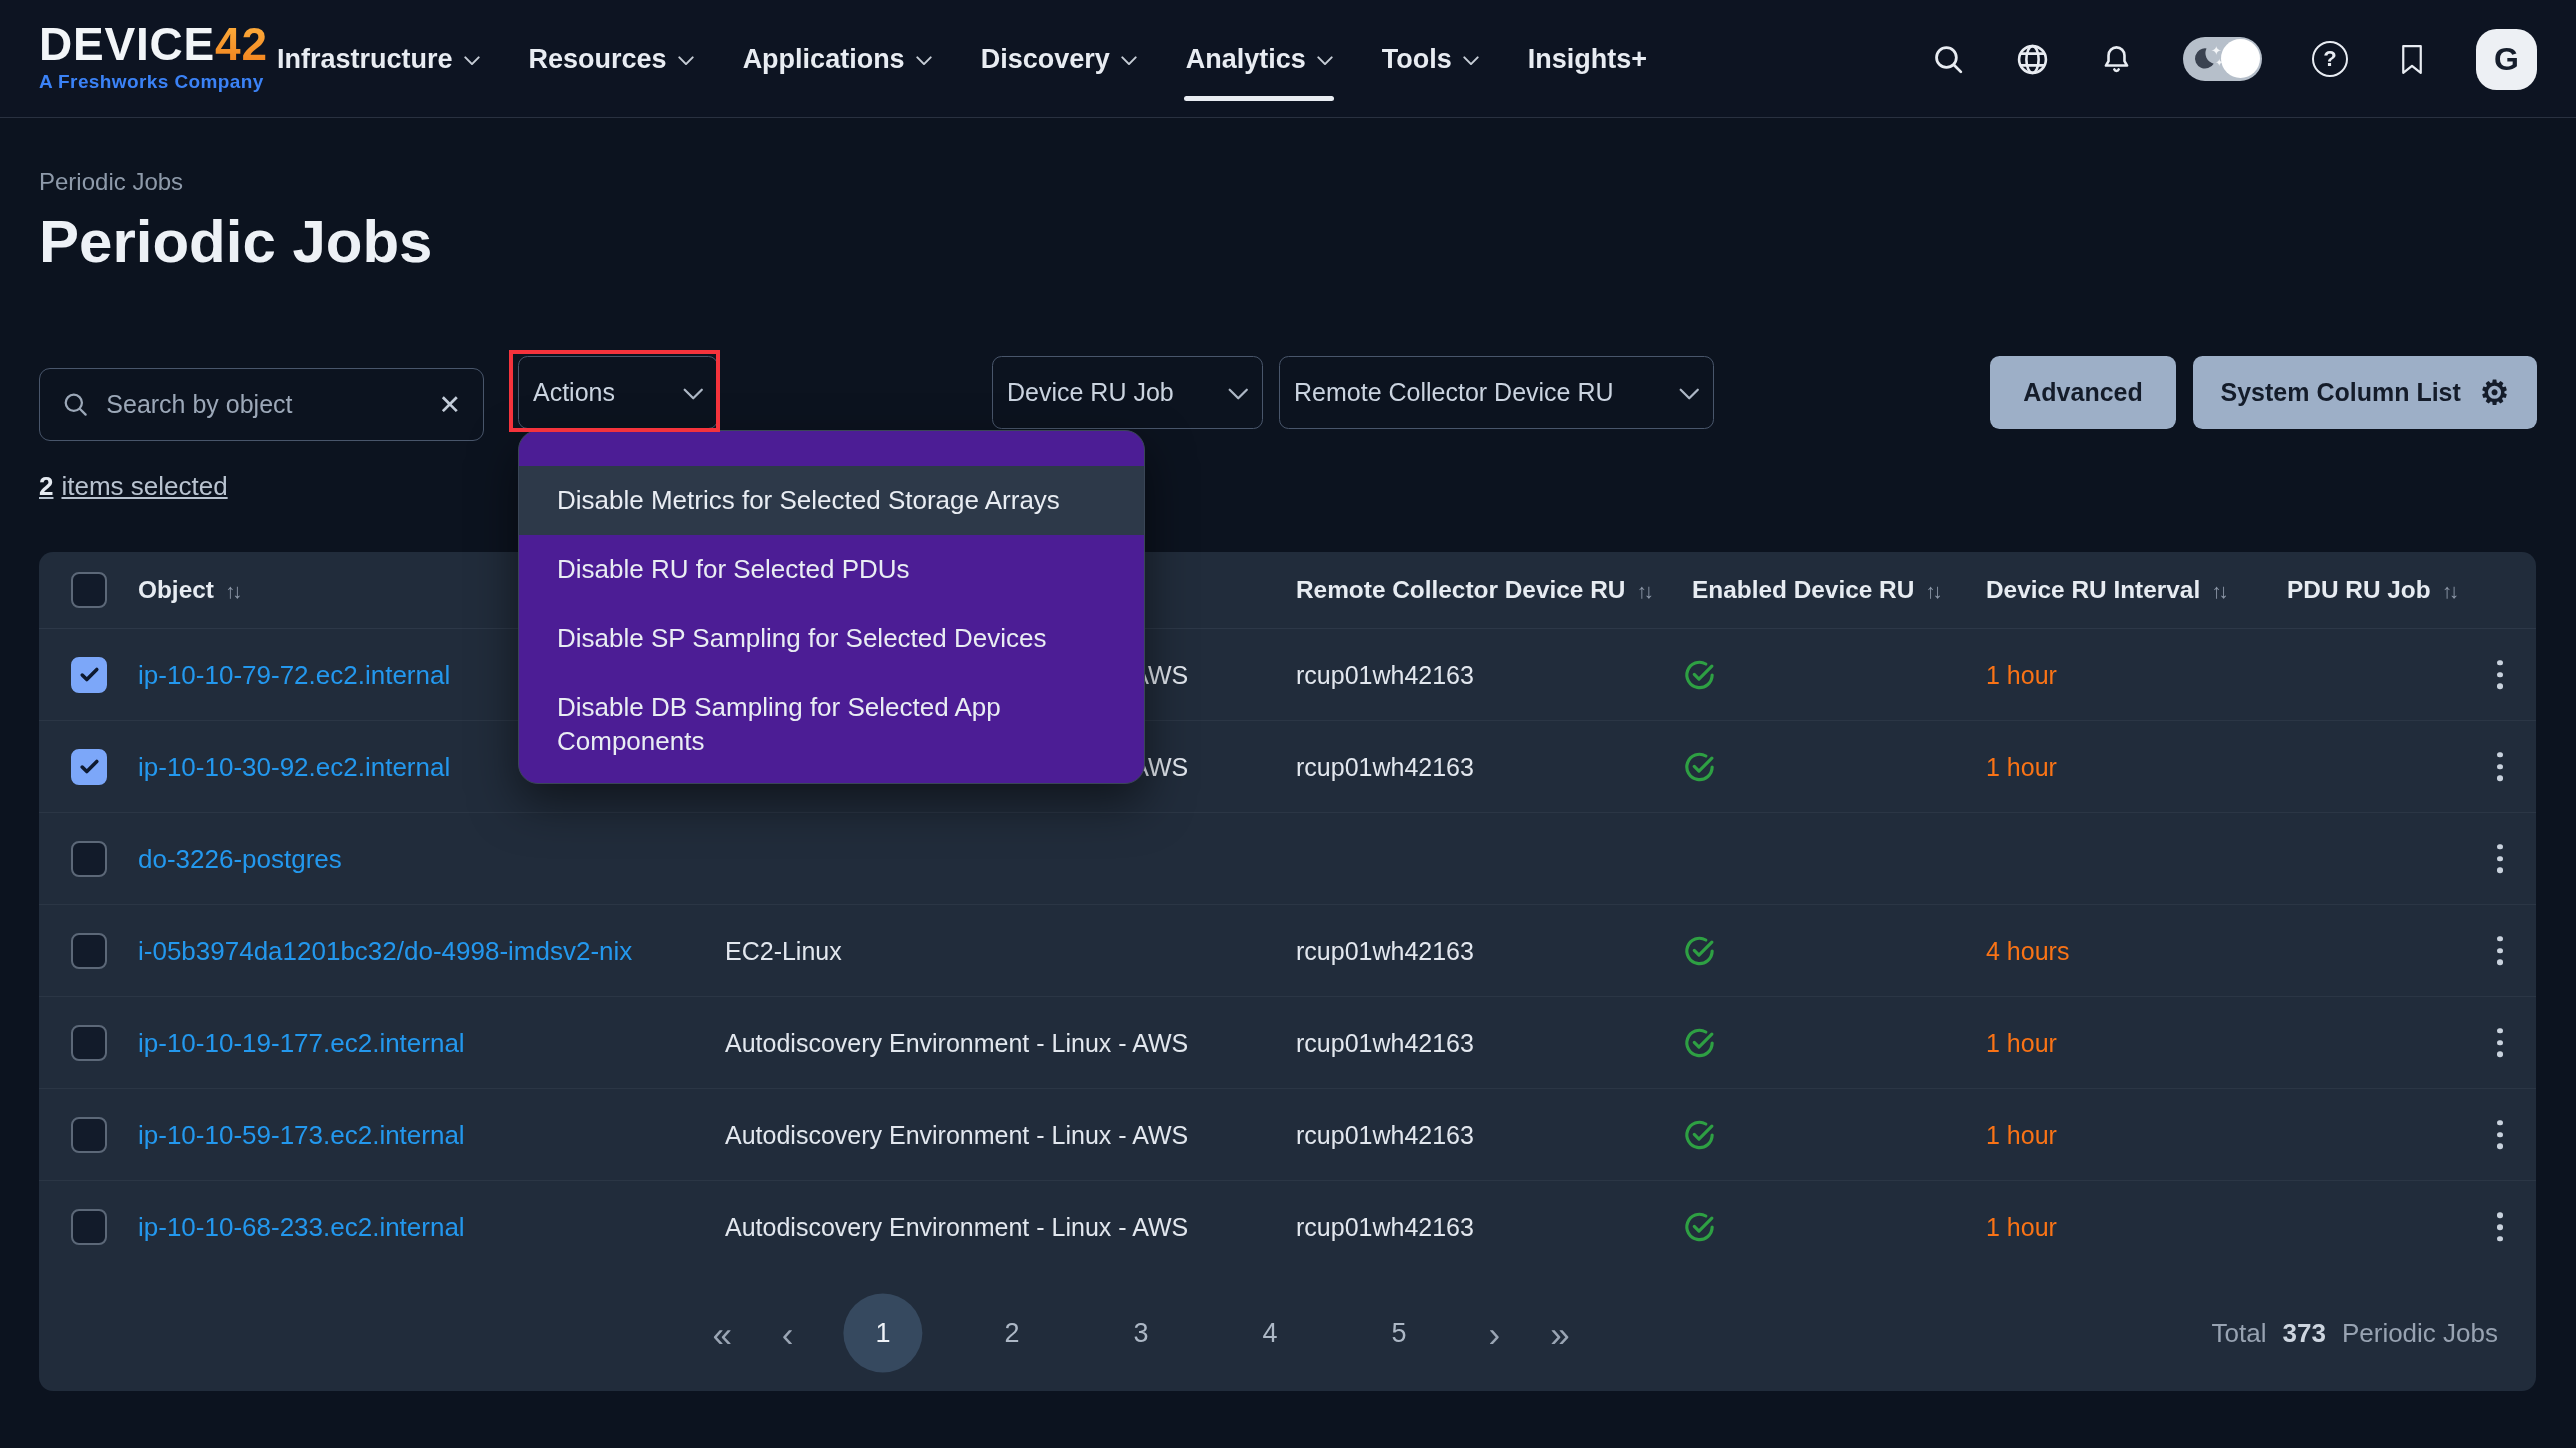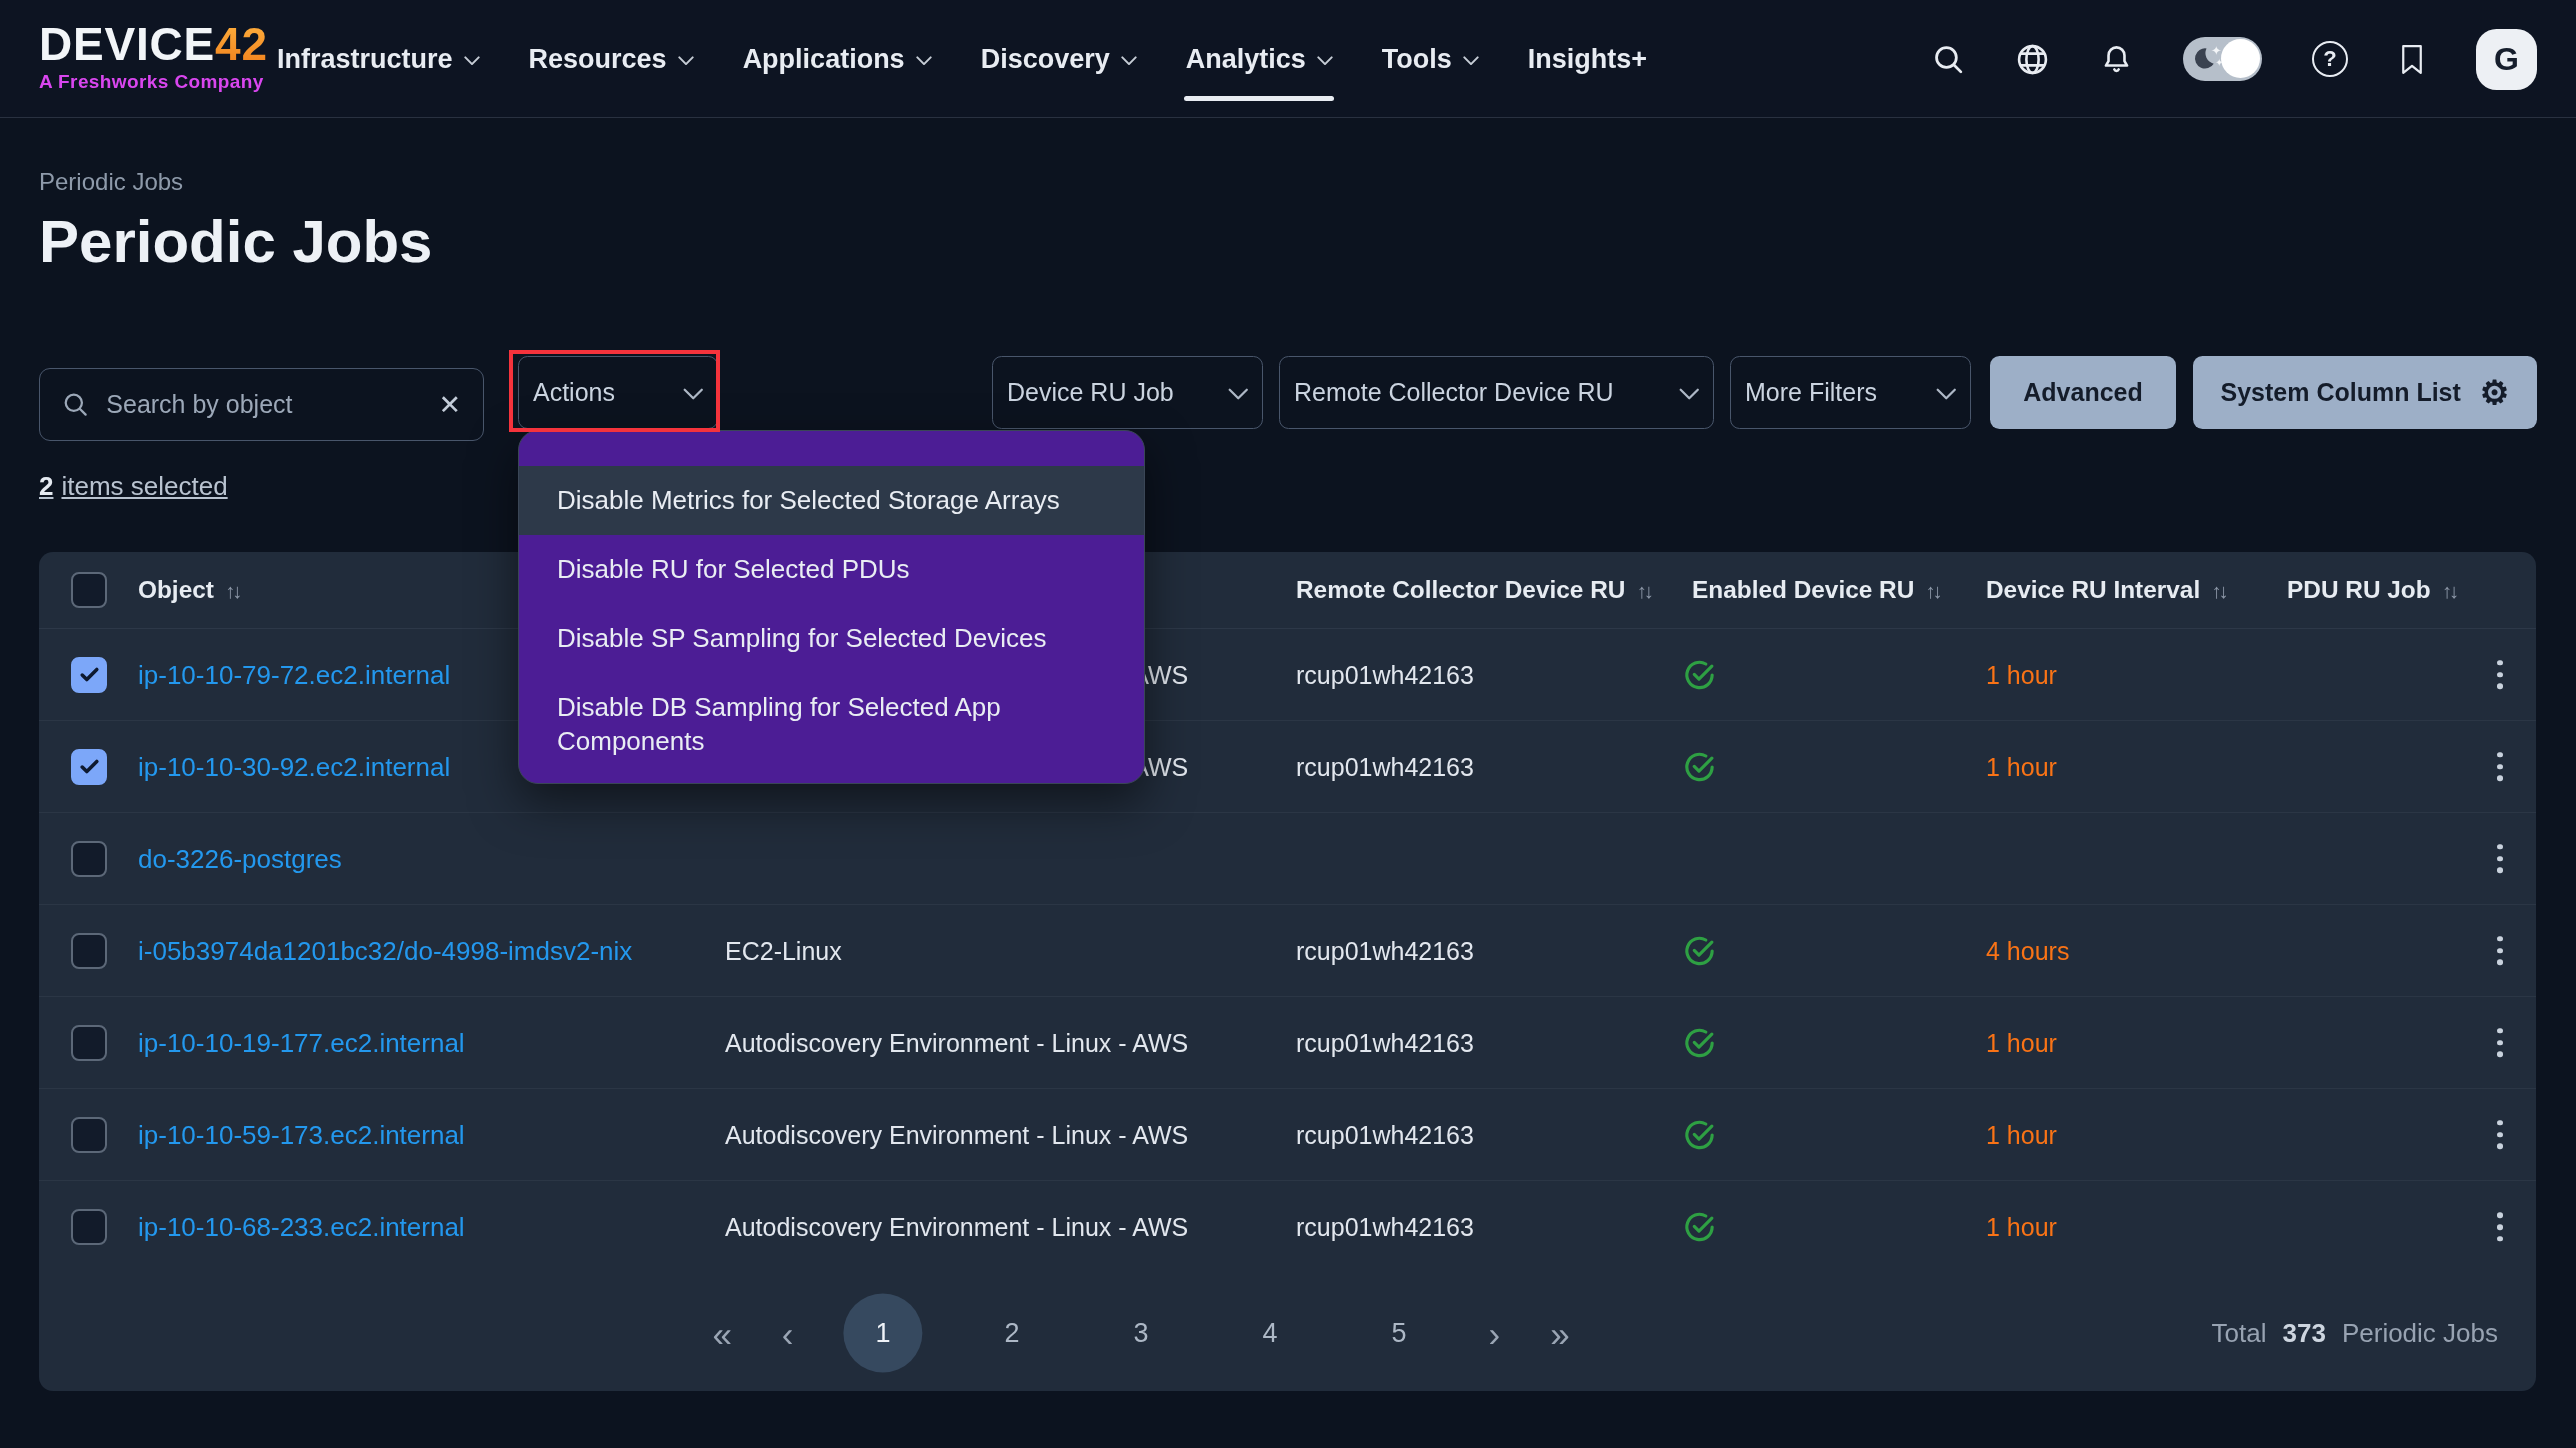--- a/index.html
+++ b/index.html
@@ -22,21 +22,21 @@
     position: absolute; left: 0; top: 0; width: 100%; height: 118px;
     background: #0D1422;
     border-bottom: 1.6px solid #293140;
   }
   .logo { position: absolute; left: 39px; top: 20.5px; }
   .logo .brandline { font-size: 46px; font-weight: 800; letter-spacing: 0.8px; color: #F2F5F8; line-height: 1; }
   .logo .accent {
     background: linear-gradient(180deg, #FFB340, #F07D1A);
     -webkit-background-clip: text; background-clip: text; color: transparent;
   }
-  .logo .tagline { margin-top: 4.7px; font-size: 19px; font-weight: 600; letter-spacing: 0.4px; color: #d946ef; }
+  .logo .tagline { margin-top: 4.7px; font-size: 19px; font-weight: 600; letter-spacing: 0.4px; color: #3b82f6; }
 
   .nav-menu {
     position: absolute; left: 277px; top: 0; height: 118px;
     display: flex; align-items: center; gap: 49px;
   }
   .nav-item {
     position: relative; display: flex; align-items: center; gap: 11px;
     font-size: 27px; font-weight: 600; color: #E8ECF2; cursor: pointer; padding: 6.3px 0;
   }
   .nav-item .chev { color: #C6CDD6; margin-top: 3.2px; }
@@ -308,26 +308,20 @@
       <svg class="chev" width="20.5" height="12" viewBox="0 0 24 14" fill="none" stroke="currentColor" stroke-width="2.6" stroke-linecap="round" stroke-linejoin="round">
           <path d="M2 2l10 10L22 2"></path>
         </svg>
     </div>
     <div class="btn outline btn-f2">
       <span>Remote Collector Device RU</span>
       <svg class="chev" width="20.5" height="12" viewBox="0 0 24 14" fill="none" stroke="currentColor" stroke-width="2.6" stroke-linecap="round" stroke-linejoin="round">
           <path d="M2 2l10 10L22 2"></path>
         </svg>
     </div>
-    <div class="btn outline btn-f3">
-      <span>More Filters</span>
-      <svg class="chev" width="20.5" height="12" viewBox="0 0 24 14" fill="none" stroke="currentColor" stroke-width="2.6" stroke-linecap="round" stroke-linejoin="round">
-          <path d="M2 2l10 10L22 2"></path>
-        </svg>
-    </div>
     <div class="btn filled btn-adv">
       <span>Advanced</span>
     </div>
     <div class="btn filled btn-cols">
       <span>System Column List</span>
       <span class="gear">⚙</span>
     </div>
   </div>
 
   <div class="annotation-rect"></div>

